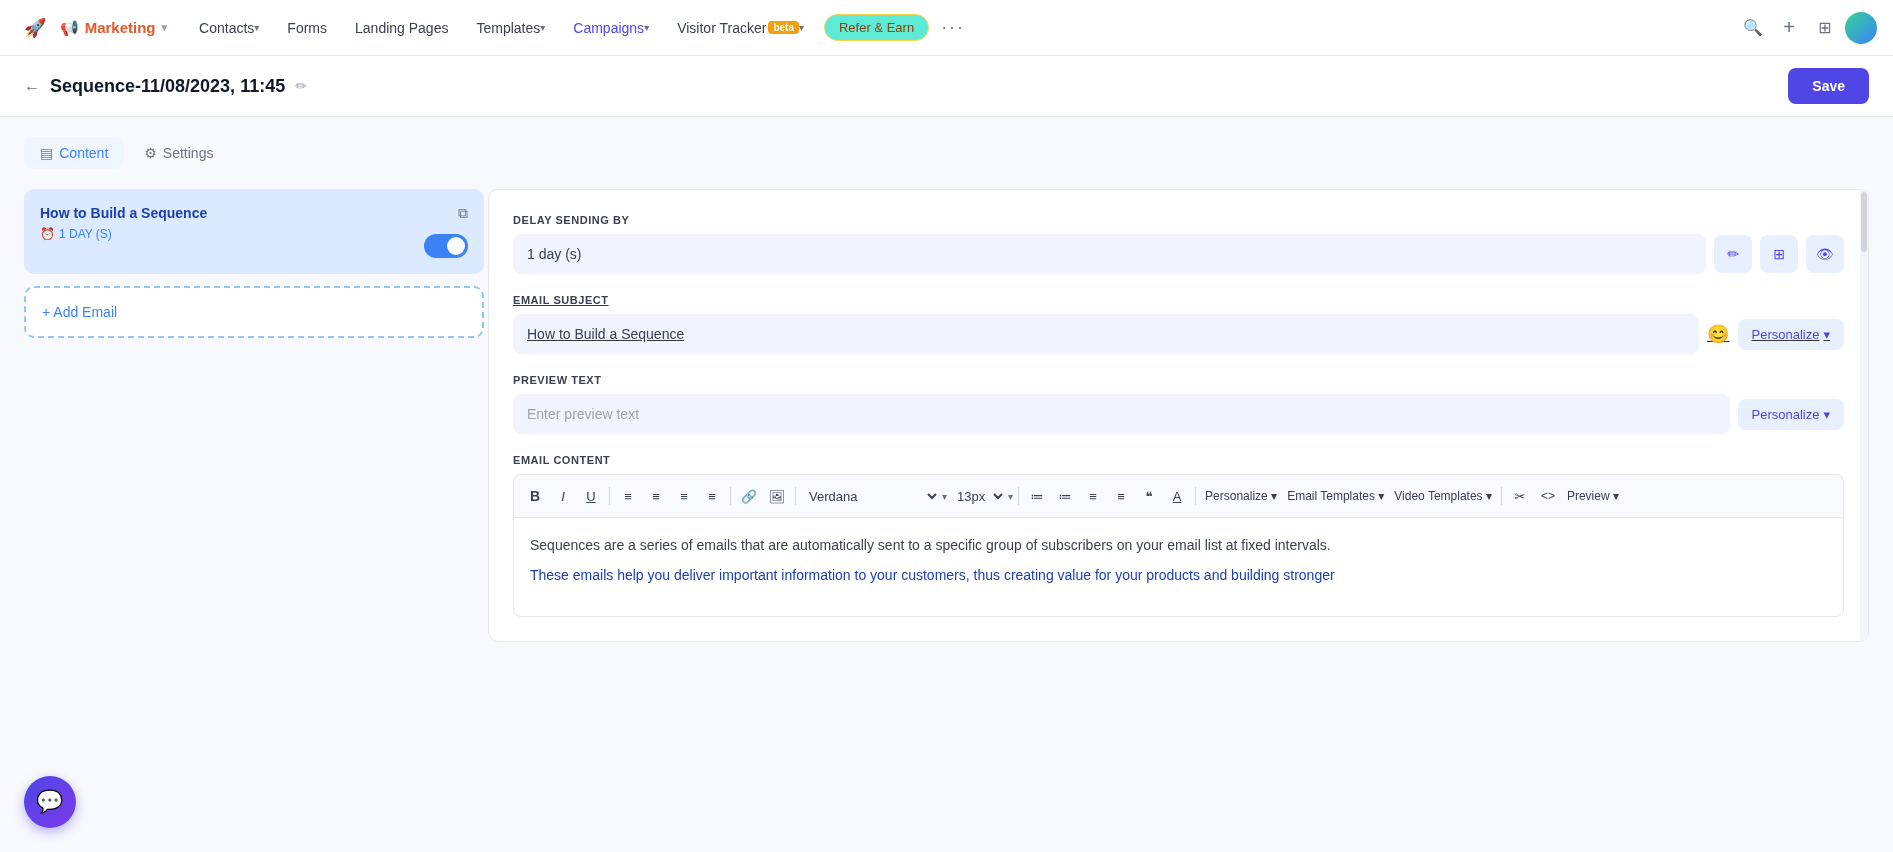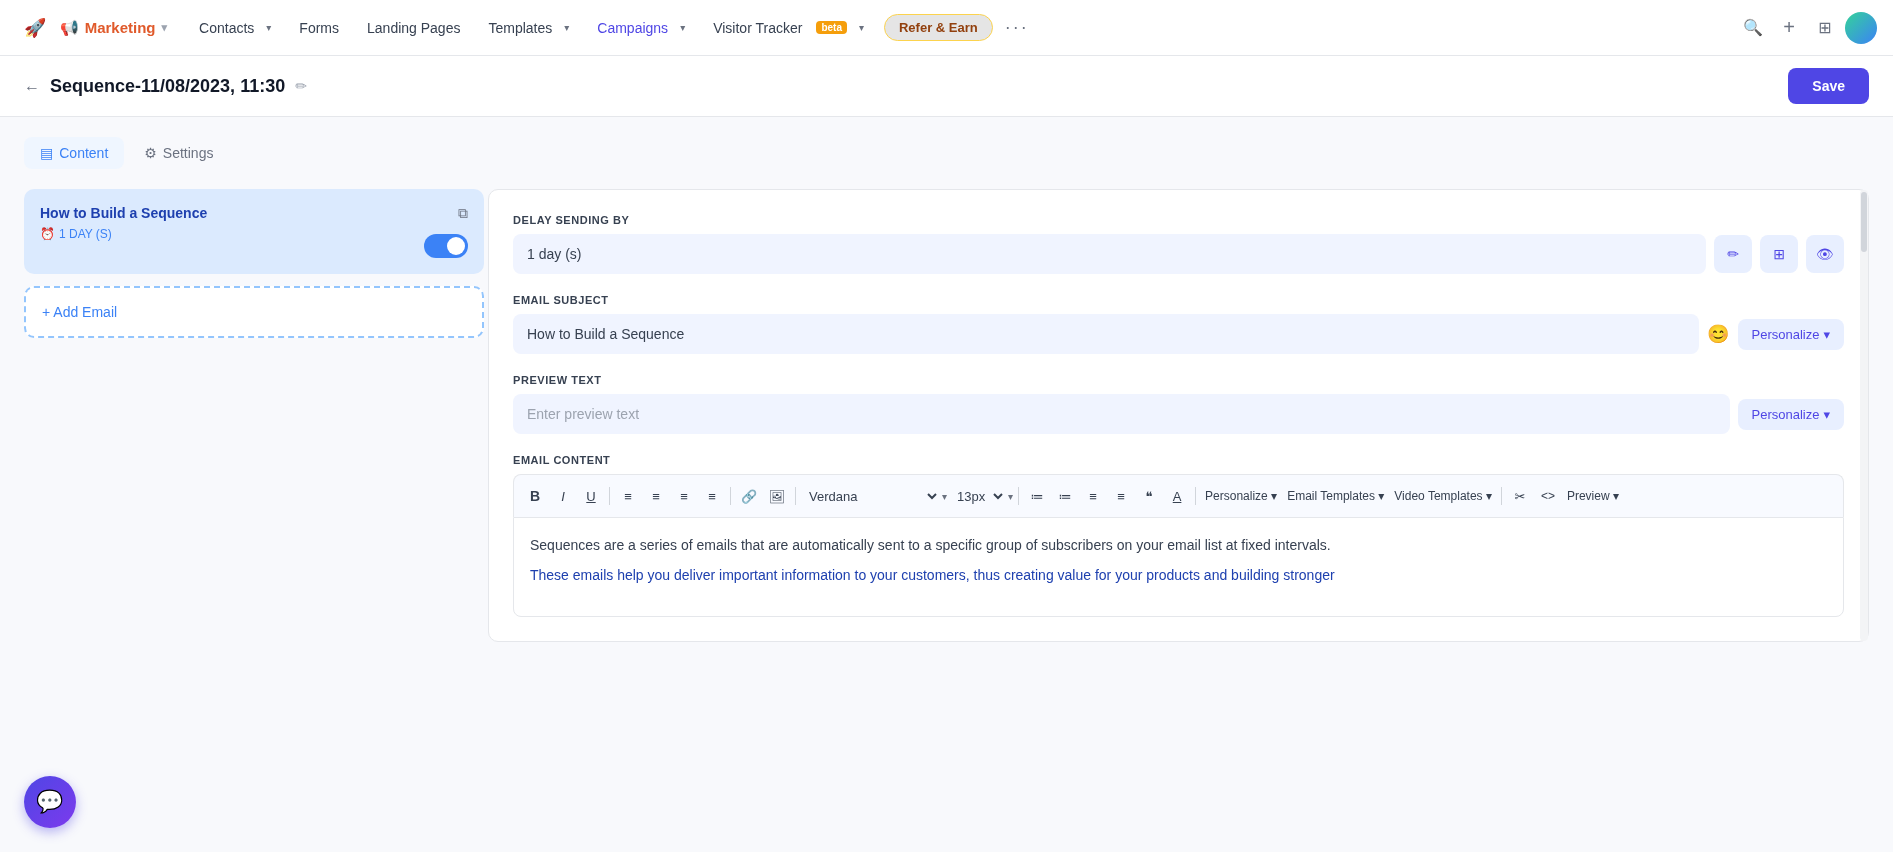--- a/index.html
+++ b/index.html
@@ -6,25 +6,25 @@
     body { font-family: -apple-system, BlinkMacSystemFont, 'Segoe UI', sans-serif; background: #f8f9fc; color: #333; font-size: 14px; }
 
     
     .navbar {
       display: flex; align-items: center; background: #fff;
       border-bottom: 1px solid #e5e7eb; padding: 0 16px; height: 56px;
       gap: 4px; position: sticky; top: 0; z-index: 100;
     }
     .nav-logo { width: 32px; height: 32px; margin-right: 8px; }
     .nav-brand { display: flex; align-items: center; gap: 6px; color: #e05a2b; font-weight: 600; font-size: 15px; cursor: pointer; margin-right: 16px; }
-    .nav-item { padding: 6px 12px; font-size: 14px; color: #374151; cursor: pointer; border-radius: 6px; display: flex; align-items: center; gap: 12px; white-space: nowrap; }
+    .nav-item { padding: 6px 12px; font-size: 14px; color: #374151; cursor: pointer; border-radius: 6px; display: flex; align-items: center; gap: 0; white-space: nowrap; }
     .nav-item.active { color: #4f46e5; font-weight: 500; }
     .nav-chevron { font-size: 10px; color: #6b7280; }
     .nav-badge { background: #f59e0b; color: #fff; font-size: 10px; padding: 1px 5px; border-radius: 4px; font-weight: 600; margin-left: 2px; }
-    .nav-refer { background: #e5e5e5; border: 1px solid #fcd34d; color: #92400e; padding: 5px 14px; border-radius: 20px; font-size: 13px; font-weight: 700; cursor: pointer; margin-left: 4px; }
+    .nav-refer { background: #5eead4; border: 1px solid #fcd34d; color: #92400e; padding: 5px 14px; border-radius: 20px; font-size: 13px; font-weight: 400; cursor: pointer; margin-left: 4px; }
     .nav-more { padding: 6px 8px; color: #6b7280; cursor: pointer; font-size: 18px; letter-spacing: 2px; }
     .nav-spacer { flex: 1; }
     .nav-icon-btn { width: 32px; height: 32px; display: flex; align-items: center; justify-content: center; color: #6b7280; cursor: pointer; border-radius: 6px; font-size: 16px; }
     .nav-avatar { width: 32px; height: 32px; border-radius: 50%; background: linear-gradient(135deg, #34d399, #3b82f6); cursor: pointer; }
 
     
     .subheader { display: flex; align-items: center; justify-content: space-between; padding: 12px 24px; background: #fff; border-bottom: 1px solid #e5e7eb; }
     .subheader-left { display: flex; align-items: center; gap: 10px; }
     .back-btn { color: #6b7280; cursor: pointer; font-size: 16px; }
     .page-title { font-size: 18px; font-weight: 600; color: #111827; }
@@ -134,21 +134,21 @@
   </div>
   <div class="nav-icon-btn">
     <span>⊞</span>
   </div>
   <div class="nav-avatar"></div>
 </nav>
 
 <div class="subheader">
   <div class="subheader-left">
     <span class="back-btn">←</span>
-    <span class="page-title">Sequence-11/08/2023, 11:30</span>
+    <span class="page-title">Sequence-11/08/2023, 11:45</span>
     <span class="edit-icon">✏</span>
   </div>
   <button class="save-btn">Save</button>
 </div>
 
 <div class="content-area">
 
   <div class="tab-bar">
     <div class="tab active">
       <span>▤</span>
@@ -196,21 +196,21 @@
           </div>
           <div class="field-btn">
             <span>⊞</span>
           </div>
           <div class="field-btn">
             <span>👁</span>
           </div>
         </div>
       </div>
 
-      <div style="margin-bottom:20px;">
+      <div style="margin-bottom:20px;text-decoration:underline;">
         <div class="field-label">Email Subject</div>
         <div class="field-row">
           <input class="field-input" type="text" value="How to Build a Sequence" style="flex: 1 1 0%;">
           <span style="font-size:18px;cursor:pointer;">😊</span>
           <button class="personalize-btn">
             <span>Personalize</span>
             <span>▾</span>
           </button>
         </div>
       </div>

